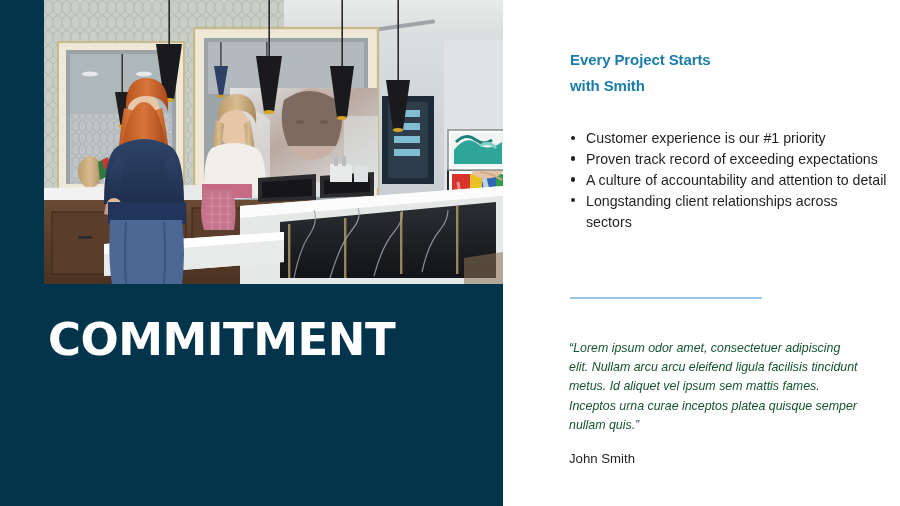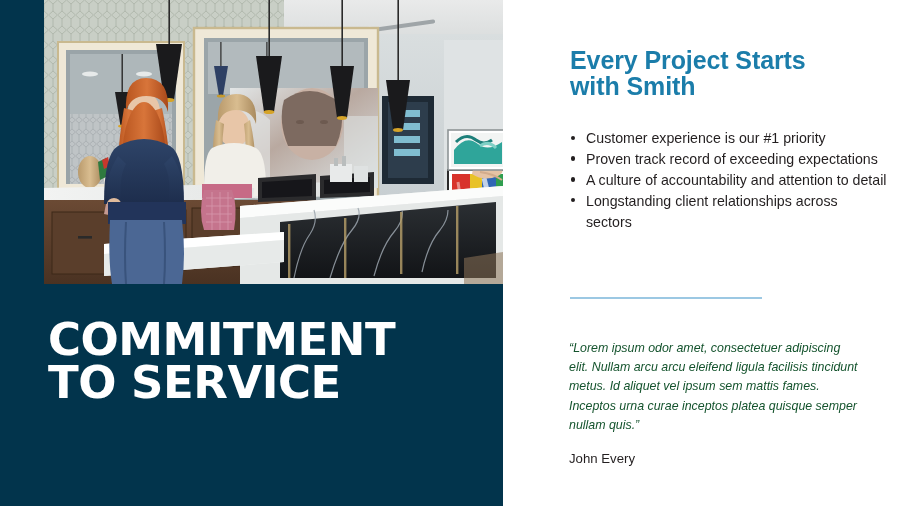--- a/index.html
+++ b/index.html
@@ -66,21 +66,21 @@
     height: 506px;
     background: #ffffff;
   }
 
   .heading {
     position: absolute;
     left: 67px;
     top: 47px;
     width: 310px;
     color: #1b7daa;
-    font-size: 25px;
+    font-size: 15px;
     font-weight: bold;
     line-height: 26px;
     letter-spacing: -0.1px;
   }
 
   .bullets {
     position: absolute;
     left: 64px;
     top: 128px;
     width: 320px;
@@ -361,21 +361,20 @@
         <path d="M412 142 q10 -10 20 -2 q8 6 16 0" stroke="#1d7f7a" stroke-width="3" fill="none"></path>
         <path d="M436 146 q8 -6 16 2" stroke="#7fd0c6" stroke-width="3" fill="none"></path>
       </g>
 
       <path d="M420 258 L459 252 L459 284 L420 284 Z" fill="#8d7258" opacity="0.55"></path>
     </svg>
   </div>
 
   <div class="title-block">
     <div class="title-line">COMMITMENT</div>
-    <div class="title-line">TO SERVICE</div>
   </div>
 
   <div class="right-panel">
 
     <div class="heading">
       <div>Every Project Starts</div>
       <div>with Smith</div>
     </div>
 
     <ul class="bullets">
@@ -394,17 +393,17 @@
       <li class="bullet">
         <span class="dot"></span>
         <span>Longstanding client relationships across sectors</span>
       </li>
     </ul>
 
     <div class="divider"></div>
 
     <div class="quote">“Lorem ipsum odor amet, consectetuer adipiscing elit. Nullam arcu arcu eleifend ligula facilisis tincidunt metus. Id aliquet vel ipsum sem mattis fames. Inceptos urna curae inceptos platea quisque semper nullam quis.”</div>
 
-    <div class="attribution">John Every</div>
+    <div class="attribution">John Smith</div>
 
   </div>
 
 </div>
 
 </body></html>

